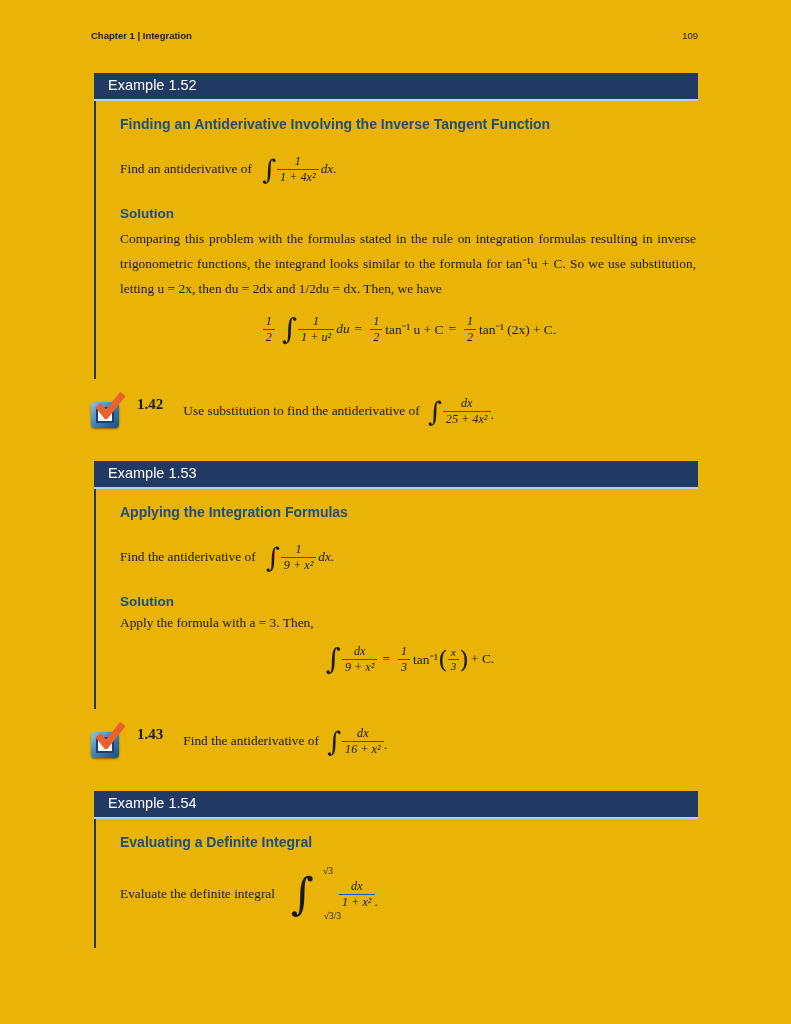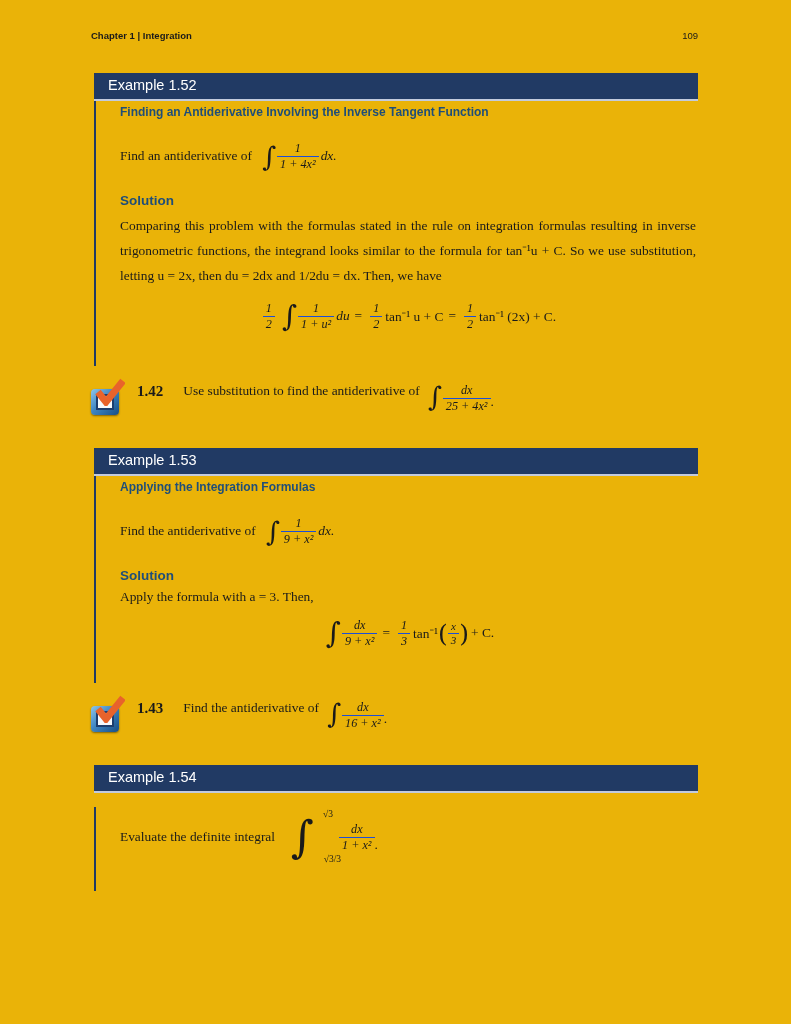--- a/index.html
+++ b/index.html
@@ -22,21 +22,21 @@
   .ex-154 { margin-top:28px; }
   .example-bar {
     background:#213A64; color:#ffffff;
     font-family:"Liberation Sans", sans-serif; font-size:14.5px;
     padding:4px 17px 6px 14px;
     border-bottom:2px solid #C3CBDD;
   }
   .example-body { border-left:2px solid #213A64; padding-left:24px; padding-right:2px; }
   .example-title {
     color:#1F4E79; font-family:"Liberation Sans", sans-serif;
-    font-weight:bold; font-size:12px; padding-top:4px;
+    font-weight:bold; font-size:14px; padding-top:15px;
   }
   .solution-label {
     color:#1F4E79; font-family:"Liberation Sans", sans-serif;
     font-weight:bold; font-size:13.5px; margin-top:18px;
   }
   .solution-line { font-size:13.4px; margin-top:6px; }
   .solution-para {
     font-size:13.4px; text-align:justify; line-height:1.85; margin-top:6px;
   }
   .pad-b-30 { padding-bottom:30px; }
@@ -76,21 +76,21 @@
     position:absolute; left:0; bottom:1px; width:28px; height:26px;
     background:linear-gradient(135deg,#8ec6ea 0%,#3f85c0 45%,#174e86 100%);
     border-radius:4px; box-shadow:0 1px 2px rgba(0,0,0,0.45);
   }
   .cp-box-inner {
     position:absolute; left:5px; top:5px; width:18px; height:16px;
     background:#f5f9fc; border:2px solid #1d3e6e;
   }
   .cp-check { position:absolute; left:2px; top:-2px; }
   .cp-number { font-weight:bold; font-size:15px; margin:0 0 14px 10px; }
-  .cp-text { display:flex; margin-left:20px; font-size:13.4px; }
+  .cp-text { display:flex; align-items:center; margin-left:20px; font-size:13.4px; }
   .cp-text .lead { margin-right:4px; }
   .suffix-low { align-self:flex-end; margin-bottom:4px; }
 </style>
 </head>
 <body>
 
 <div class="page">
 
   <div class="doc-header">
     <span class="chapter">Chapter 1 | Integration</span>
@@ -227,20 +227,21 @@
       </span>
       <span class="suffix-low">.</span>
     </div>
   </div>
 
   <div class="example ex-154">
     <div class="example-bar">
       <span>Example 1.54</span>
     </div>
     <div class="example-body pad-b-24">
+      <div class="example-title">Evaluating a Definite Integral</div>
 
       <div class="problem-line" style="min-height:60px; margin-top:14px;">
         <span class="lead">Evaluate the definite integral</span>
         <span class="def-int">
           <span class="int-huge">∫</span>
           <span class="lim upper">√3</span>
           <span class="lim lower">√3/3</span>
         </span>
         <span class="frac">
           <span class="num">dx</span>

